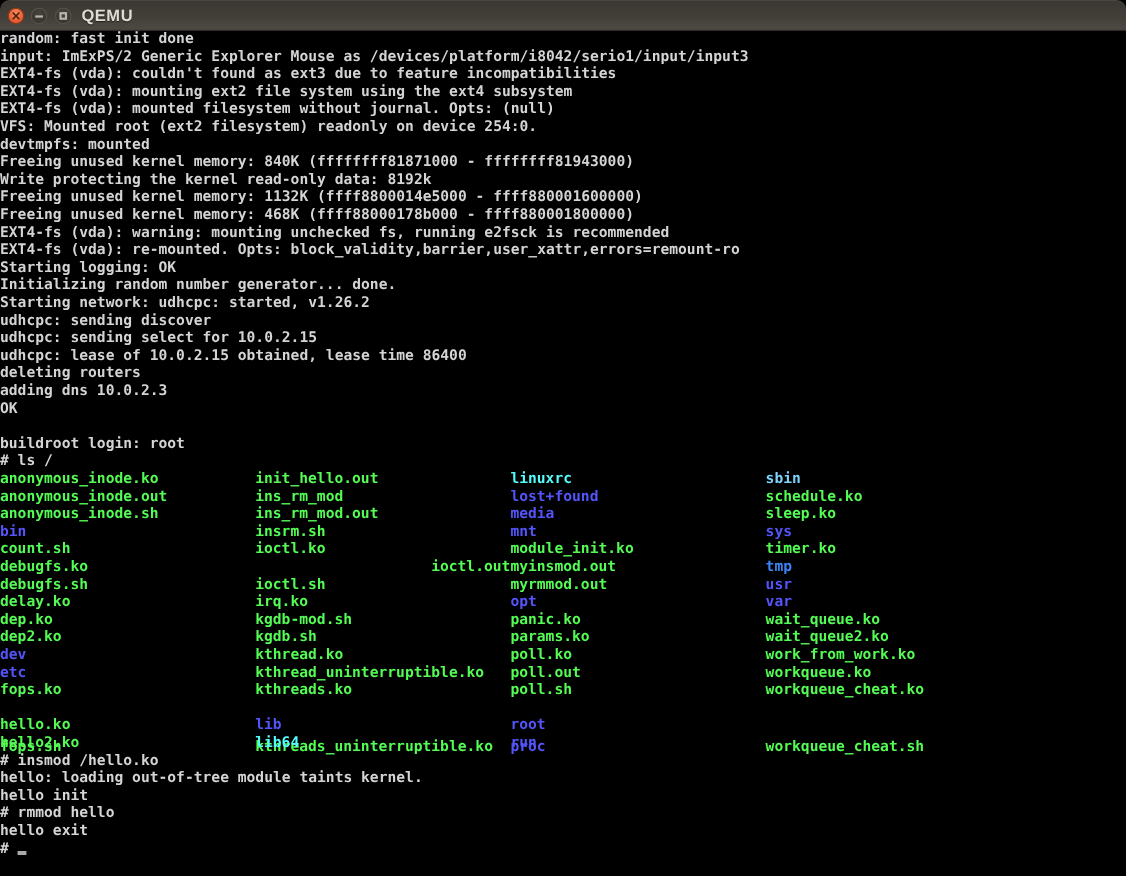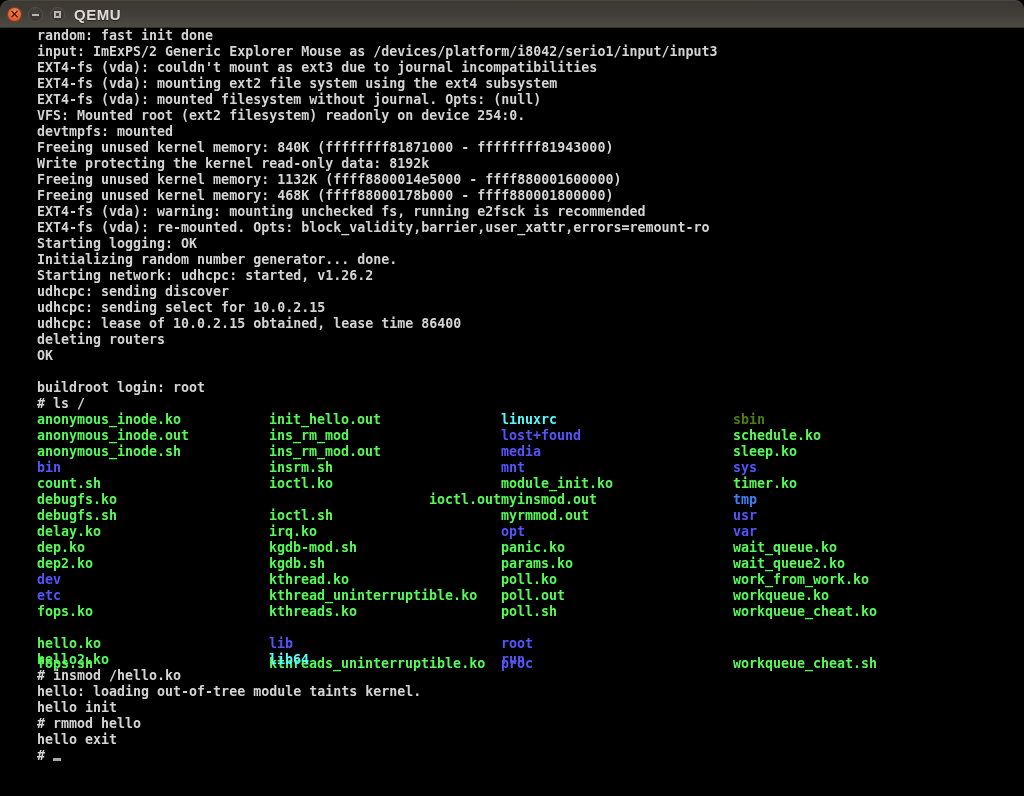--- a/index.html
+++ b/index.html
@@ -40,21 +40,21 @@
     font-family:"Liberation Sans", sans-serif; font-weight:bold; font-size:15px;
     color:#e0dcd4; text-shadow:0 1px 1px rgba(0,0,0,0.55); letter-spacing:0.5px;
   }
 
   
   .term {
     width:1024px; height:768px; background:#000;
     font-family:"DejaVu Sans Mono", monospace; font-weight:bold;
     font-size:13.3px; line-height:16px;
   }
-  .line { height:16px; white-space:pre;padding-left:37px; }
+  .line { height:16px; white-space:pre; }
   .cell { display:inline-block; width:232px; }
   .cursor {
     display:inline-block; width:8px; height:16px; vertical-align:top;
     background:linear-gradient(transparent 10px, #a9a9a9 10px, #a9a9a9 13px, transparent 13px);
   }
 </style>
 </head>
 <body>
 
 <div class="window">
@@ -68,43 +68,44 @@
     </div>
     <div class="tb-btn tb-plain tb-max">
       <span class="glyph-max"></span>
     </div>
     <span class="tb-title">QEMU</span>
   </div>
 
   <div class="term" style="color: rgb(212, 212, 212);">
       <div class="line">random: fast init done</div>
       <div class="line">input: ImExPS/2 Generic Explorer Mouse as /devices/platform/i8042/serio1/input/input3</div>
-      <div class="line">EXT4-fs (vda): couldn't mount as ext3 due to journal incompatibilities</div>
+      <div class="line">EXT4-fs (vda): couldn't found as ext3 due to feature incompatibilities</div>
       <div class="line">EXT4-fs (vda): mounting ext2 file system using the ext4 subsystem</div>
       <div class="line">EXT4-fs (vda): mounted filesystem without journal. Opts: (null)</div>
       <div class="line">VFS: Mounted root (ext2 filesystem) readonly on device 254:0.</div>
       <div class="line">devtmpfs: mounted</div>
       <div class="line">Freeing unused kernel memory: 840K (ffffffff81871000 - ffffffff81943000)</div>
       <div class="line">Write protecting the kernel read-only data: 8192k</div>
       <div class="line">Freeing unused kernel memory: 1132K (ffff8800014e5000 - ffff880001600000)</div>
       <div class="line">Freeing unused kernel memory: 468K (ffff88000178b000 - ffff880001800000)</div>
       <div class="line">EXT4-fs (vda): warning: mounting unchecked fs, running e2fsck is recommended</div>
       <div class="line">EXT4-fs (vda): re-mounted. Opts: block_validity,barrier,user_xattr,errors=remount-ro</div>
       <div class="line">Starting logging: OK</div>
       <div class="line">Initializing random number generator... done.</div>
       <div class="line">Starting network: udhcpc: started, v1.26.2</div>
       <div class="line">udhcpc: sending discover</div>
       <div class="line">udhcpc: sending select for 10.0.2.15</div>
       <div class="line">udhcpc: lease of 10.0.2.15 obtained, lease time 86400</div>
       <div class="line">deleting routers</div>
+      <div class="line">adding dns 10.0.2.3</div>
       <div class="line">OK</div>
       <div class="line"></div>
       <div class="line">buildroot login: root</div>
       <div class="line"># ls /</div>
-      <div class="line"><span class="cell" style="color: rgb(84, 251, 84);">anonymous_inode.ko</span><span class="cell" style="color: rgb(84, 251, 84);">init_hello.out</span><span class="cell" style="color: rgb(84, 251, 251);">linuxrc</span><span class="cell" style="color: #4d7c0f;">sbin</span></div>
+      <div class="line"><span class="cell" style="color: rgb(84, 251, 84);">anonymous_inode.ko</span><span class="cell" style="color: rgb(84, 251, 84);">init_hello.out</span><span class="cell" style="color: rgb(84, 251, 251);">linuxrc</span><span class="cell" style="color: #7dd3fc;">sbin</span></div>
       <div class="line"><span class="cell" style="color: rgb(84, 251, 84);">anonymous_inode.out</span><span class="cell" style="color: rgb(84, 251, 84);">ins_rm_mod</span><span class="cell" style="color: rgb(84, 84, 251);">lost+found</span><span class="cell" style="color: rgb(84, 251, 84);">schedule.ko</span></div>
       <div class="line"><span class="cell" style="color: rgb(84, 251, 84);">anonymous_inode.sh</span><span class="cell" style="color: rgb(84, 251, 84);">ins_rm_mod.out</span><span class="cell" style="color: rgb(84, 84, 251);">media</span><span class="cell" style="color: rgb(84, 251, 84);">sleep.ko</span></div>
       <div class="line"><span class="cell" style="color: rgb(84, 84, 251);">bin</span><span class="cell" style="color: rgb(84, 251, 84);">insrm.sh</span><span class="cell" style="color: rgb(84, 84, 251);">mnt</span><span class="cell" style="color: rgb(84, 84, 251);">sys</span></div>
       <div class="line"><span class="cell" style="color: rgb(84, 251, 84);">count.sh</span><span class="cell" style="color: rgb(84, 251, 84);">ioctl.ko</span><span class="cell" style="color: rgb(84, 251, 84);">module_init.ko</span><span class="cell" style="color: rgb(84, 251, 84);">timer.ko</span></div>
       <div class="line"><span class="cell" style="color: rgb(84, 251, 84);">debugfs.ko</span><span class="cell" style="color: rgb(84, 251, 84); text-align: right;">ioctl.out</span><span class="cell" style="color: rgb(84, 251, 84);">myinsmod.out</span><span class="cell" style="color: #3b82f6;">tmp</span></div>
       <div class="line"><span class="cell" style="color: rgb(84, 251, 84);">debugfs.sh</span><span class="cell" style="color: rgb(84, 251, 84);">ioctl.sh</span><span class="cell" style="color: rgb(84, 251, 84);">myrmmod.out</span><span class="cell" style="color: rgb(84, 84, 251);">usr</span></div>
       <div class="line"><span class="cell" style="color: rgb(84, 251, 84);">delay.ko</span><span class="cell" style="color: rgb(84, 251, 84);">irq.ko</span><span class="cell" style="color: rgb(84, 84, 251);">opt</span><span class="cell" style="color: rgb(84, 84, 251);">var</span></div>
       <div class="line"><span class="cell" style="color: rgb(84, 251, 84);">dep.ko</span><span class="cell" style="color: rgb(84, 251, 84);">kgdb-mod.sh</span><span class="cell" style="color: rgb(84, 251, 84);">panic.ko</span><span class="cell" style="color: rgb(84, 251, 84);">wait_queue.ko</span></div>
       <div class="line"><span class="cell" style="color: rgb(84, 251, 84);">dep2.ko</span><span class="cell" style="color: rgb(84, 251, 84);">kgdb.sh</span><span class="cell" style="color: rgb(84, 251, 84);">params.ko</span><span class="cell" style="color: rgb(84, 251, 84);">wait_queue2.ko</span></div>
       <div class="line"><span class="cell" style="color: rgb(84, 84, 251);">dev</span><span class="cell" style="color: rgb(84, 251, 84);">kthread.ko</span><span class="cell" style="color: rgb(84, 251, 84);">poll.ko</span><span class="cell" style="color: rgb(84, 251, 84);">work_from_work.ko</span></div>

